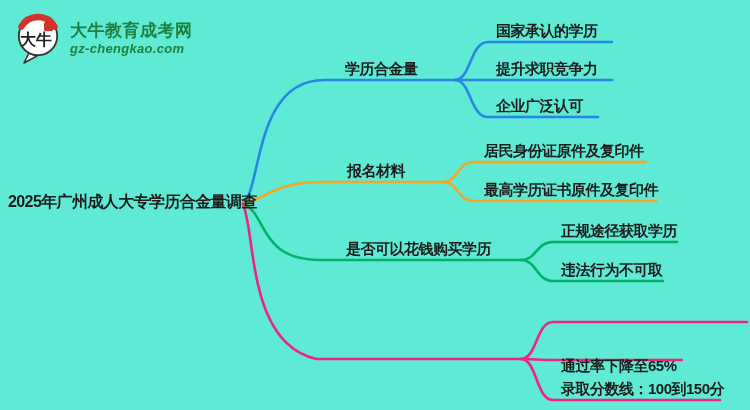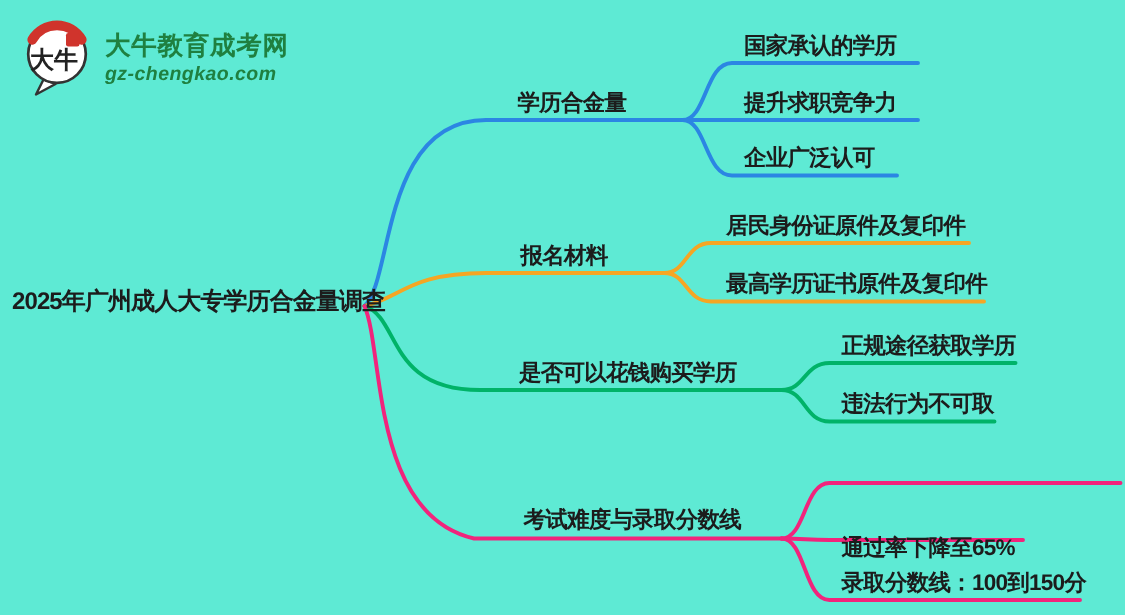--- a/index.html
+++ b/index.html
@@ -73,17 +73,16 @@
   <div class="node" style="left:496px;top:96px;">企业广泛认可</div>
 
   <div class="node" style="left:347px;top:161px;">报名材料</div>
   <div class="node" style="left:484px;top:141px;">居民身份证原件及复印件</div>
   <div class="node" style="left:484px;top:180px;">最高学历证书原件及复印件</div>
 
   <div class="node" style="left:346px;top:239px;">是否可以花钱购买学历</div>
   <div class="node" style="left:561px;top:260px;">违法行为不可取</div>
   <div class="node" style="left:561px;top:221px;">正规途径获取学历</div>
 
-  <div class="node" style="left:349px;top:337px;">考试难度与录取分数线</div>
   <div class="node" style="left:561px;top:340px;margin-top:16px;">通过率下降至65%</div>
   <div class="node" style="left:561px;top:379px;">录取分数线：100到150分</div>
 
 </div>
 
 </body></html>

